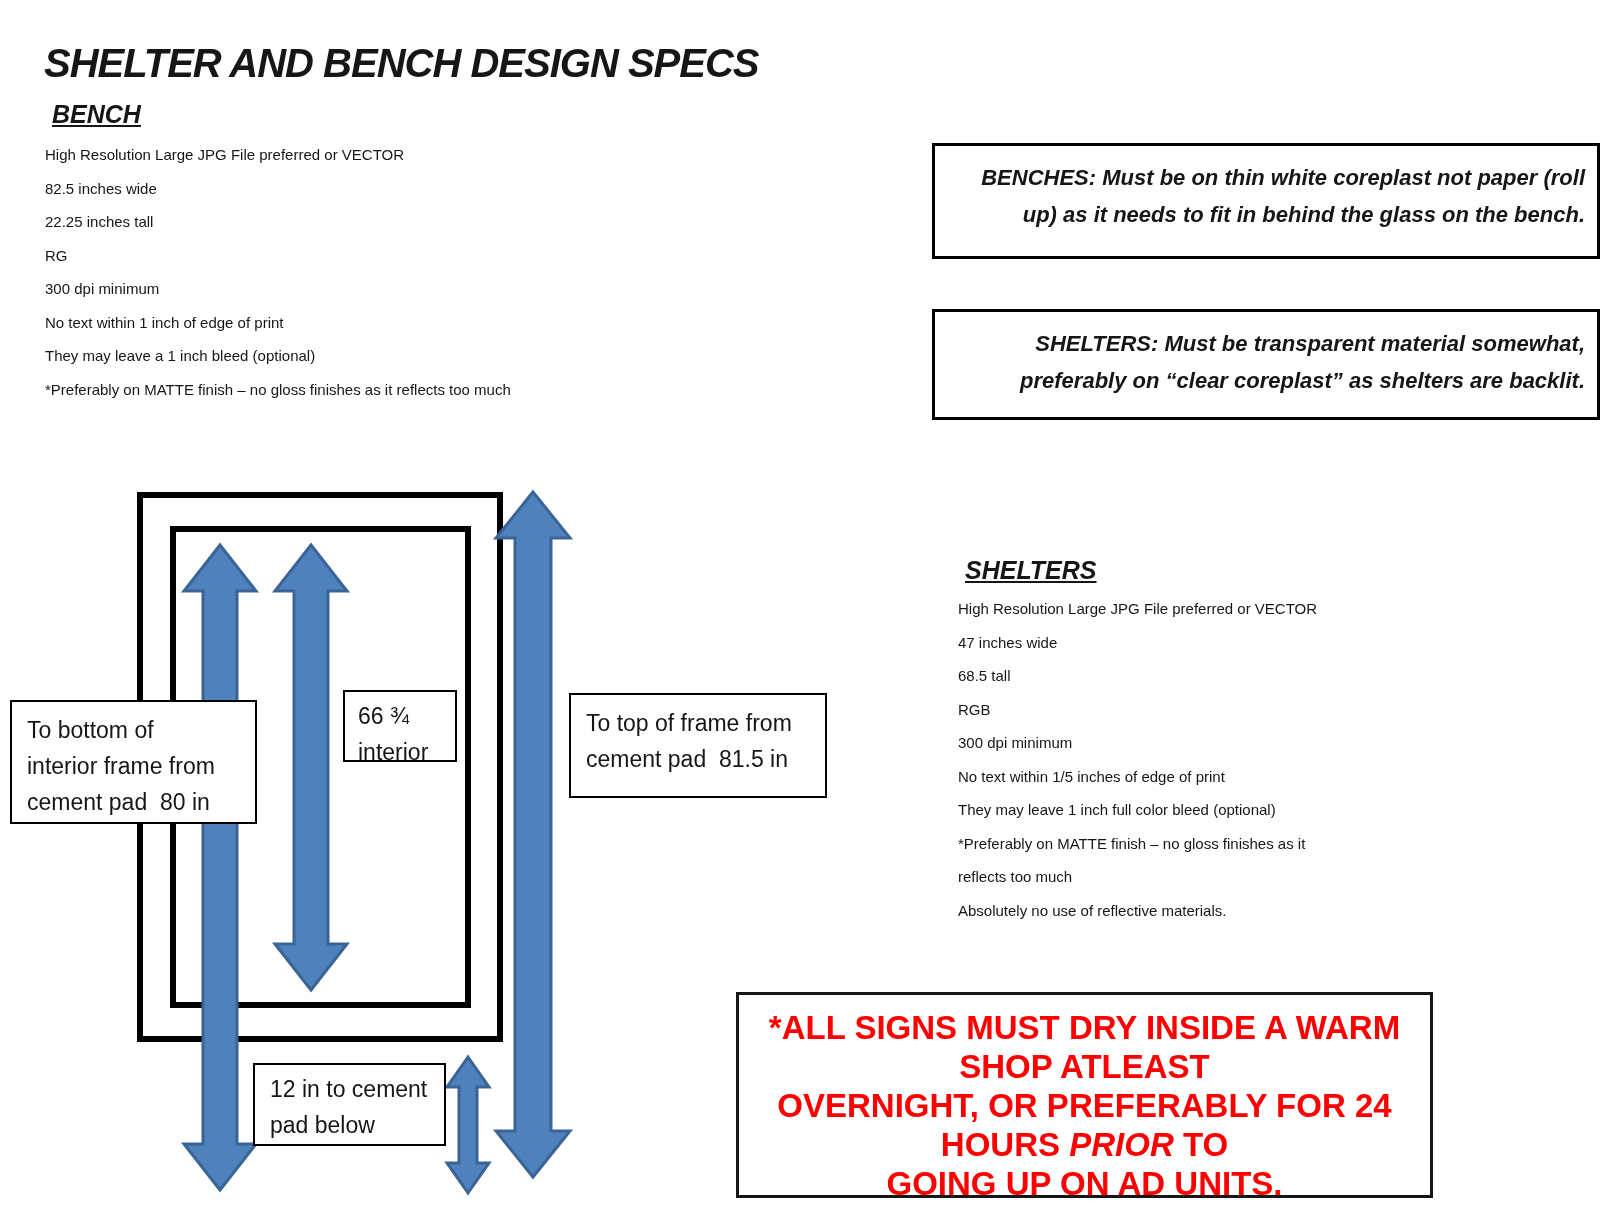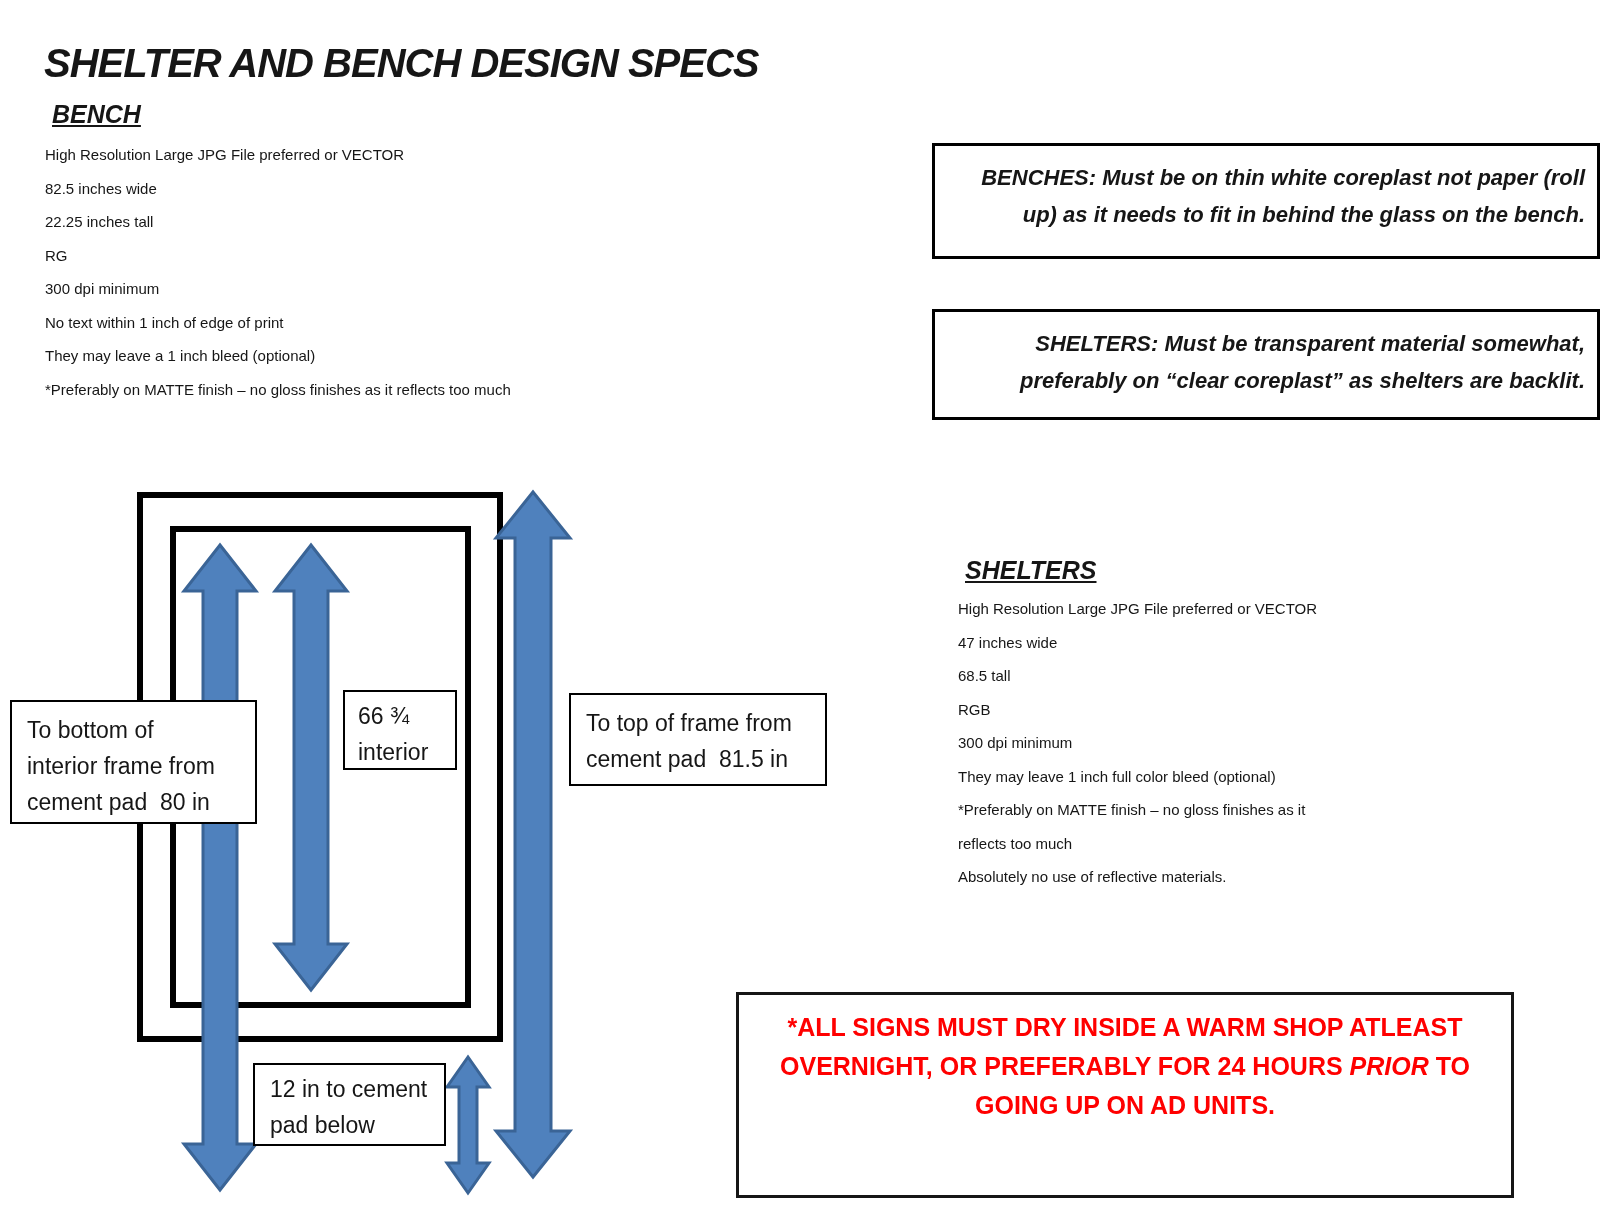--- a/index.html
+++ b/index.html
@@ -39,27 +39,27 @@
 
   .diagram-svg{left:0;top:0;}
   .frame-rect{fill:none;stroke:#000;stroke-width:6px;}
   .arrow{fill:var(--arrow_fill);stroke:var(--arrow_border);stroke-width:3px;}
 
   .dim-label{
     border:2px solid #000;background:#fff;font-size:23px;line-height:36px;
   }
   .dim-label div{white-space:nowrap;}
   .label-80{left:10px;top:700px;width:247px;height:124px;padding:10px 15px 0 15px;}
-  .label-interior{left:343px;top:690px;width:114px;height:80px;padding:6px 8px 0 13px;}
-  .label-815{left:569px;top:693px;width:258px;height:93px;padding:10px 0 0 15px;}
+  .label-interior{left:343px;top:690px;width:114px;height:72px;padding:6px 8px 0 13px;}
+  .label-815{left:569px;top:693px;width:258px;height:105px;padding:10px 0 0 15px;}
   .label-12{left:253px;top:1063px;width:193px;height:83px;padding:6px 0 8px 15px;}
 
   .warning-box{
-    left:736px;top:992px;width:778px;height:206px;border:3px solid #161616;
-    background:#fff;text-align:center;font-weight:bold;font-size:25px;
+    left:736px;top:992px;width:697px;height:206px;border:3px solid #161616;
+    background:#fff;text-align:center;font-weight:bold;font-size:33px;
     line-height:39px;color:var(--red);padding-top:13px;
   }
   .warning-box .spacer{height:36px;}
   .warning-box .it{font-style:italic;}
 </style>
 </head>
 <body>
 
 <div>
 
@@ -87,20 +87,21 @@
     <div>preferably on “clear coreplast” as shelters are backlit.</div>
   </div>
 
   <div class="abs section-heading shelters-heading">SHELTERS</div>
   <div class="abs spec-list shelters-list">
     <div class="spec-line">High Resolution Large JPG File preferred or VECTOR</div>
     <div class="spec-line">47 inches wide</div>
     <div class="spec-line">68.5 tall</div>
     <div class="spec-line">RGB</div>
     <div class="spec-line">300 dpi minimum</div>
+    <div class="spec-line">No text within 1/5 inches of edge of print</div>
     <div class="spec-line">They may leave 1 inch full color bleed (optional)</div>
     <div class="spec-line">*Preferably on MATTE finish – no gloss finishes as it</div>
     <div class="spec-line">reflects too much</div>
     <div class="spec-line">Absolutely no use of reflective materials.</div>
   </div>
 
   <svg class="abs diagram-svg" width="880" height="1212" viewBox="0 0 880 1212">
     <rect class="frame-rect" x="140" y="495" width="360" height="544"></rect>
     <rect class="frame-rect" x="173" y="529" width="295" height="476"></rect>
     <polygon class="arrow" points="220,545 256,591 237,591 237,1144 256,1144 220,1190 184,1144 203,1144 203,591 184,591"></polygon>

